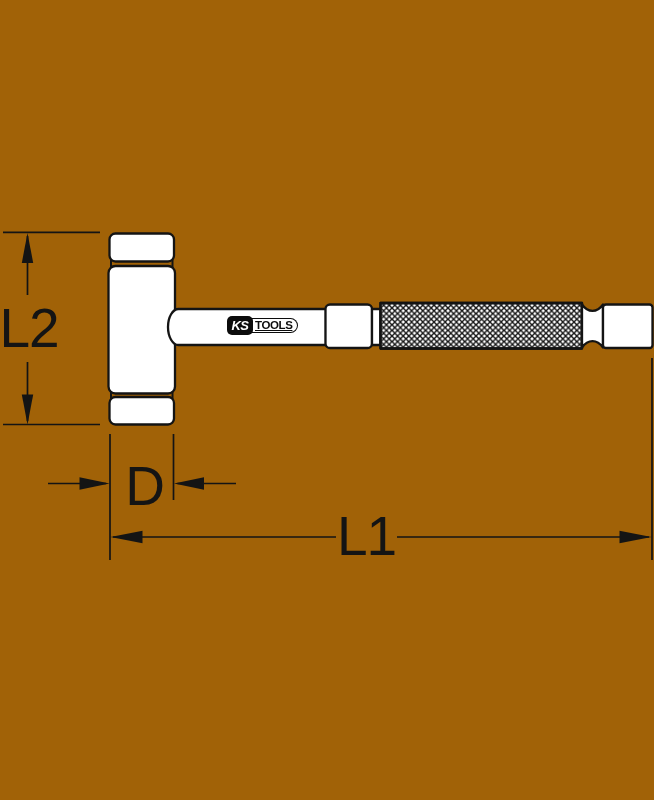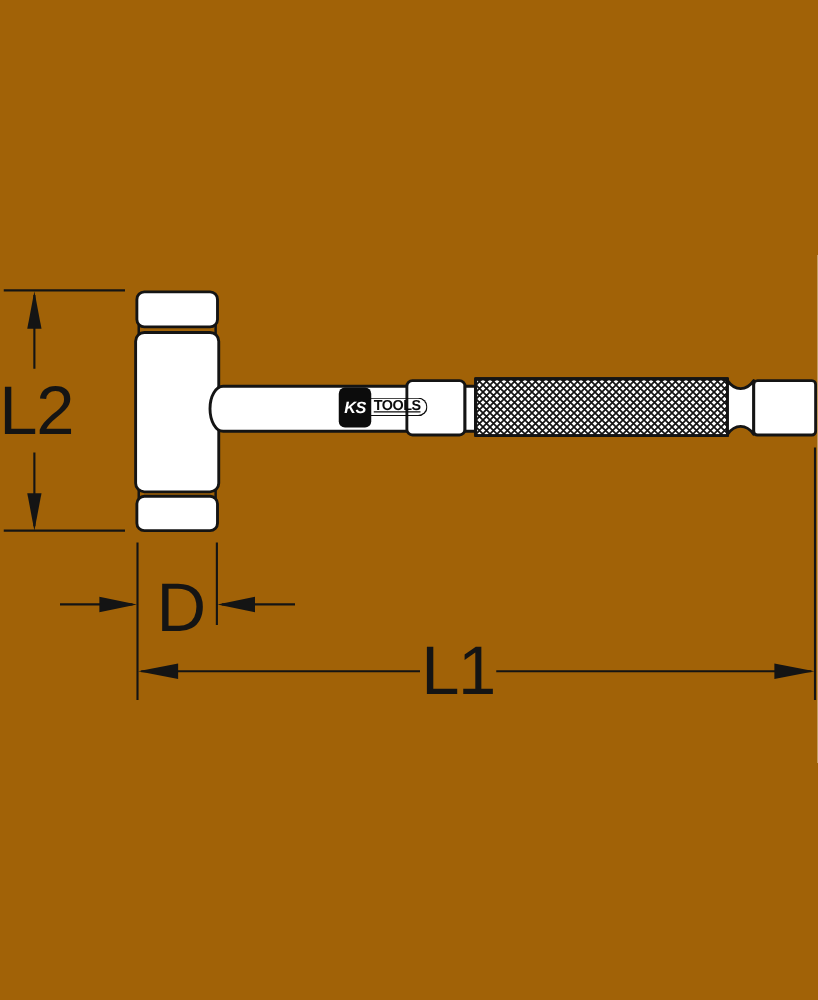--- a/index.html
+++ b/index.html
@@ -19,27 +19,26 @@
     letter-spacing:-1px;
   }
   
   .logo{
     position:absolute;
     left:227px;top:316px;height:19px;
     display:flex;align-items:center;
   }
   .logo-ks{
     position:relative;z-index:2;
-    width:26px;height:32px;
+    width:26px;height:19px;
     background:#0c0c0c;color:#ffffff;
     border-radius:5px;
     display:flex;align-items:center;justify-content:center;
     font-style:italic;font-weight:700;font-size:13px;line-height:1;
     letter-spacing:-0.5px;
-    margin-left:44px;
   }
   .logo-tools{
     position:relative;z-index:1;
     align-self:center;
     height:13px;
     border:1.7px solid #0c0c0c;border-left:none;
     border-radius:0 9px 9px 0;
     margin-left:-5px;
     padding:0 5px 0 7px;
     display:flex;align-items:center;

